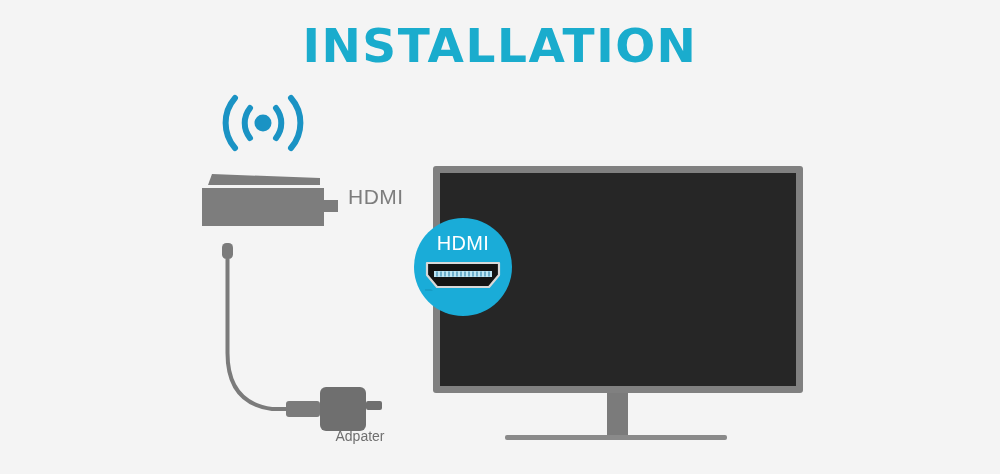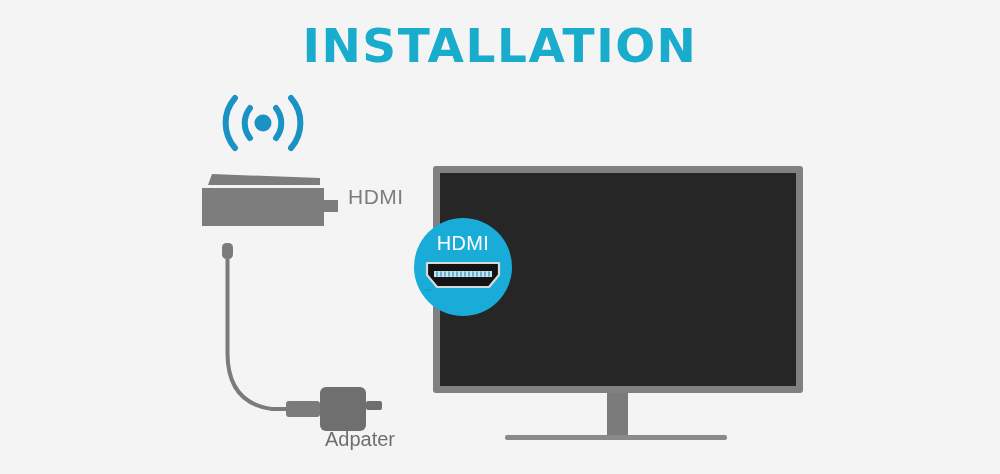--- a/index.html
+++ b/index.html
@@ -78,21 +78,21 @@
     top: 387px;
     width: 62px;
     height: 44px;
   }
   .adapter-label {
     position: absolute;
     left: 300px;
     top: 428px;
     width: 120px;
     text-align: center;
-    font-size: 20px;
+    font-size: 14px;
     color: #6f6f6f;
     font-family: "Liberation Sans", sans-serif;
   }
 
   
   .tv-frame {
     position: absolute;
     left: 433px;
     top: 166px;
     width: 370px;

